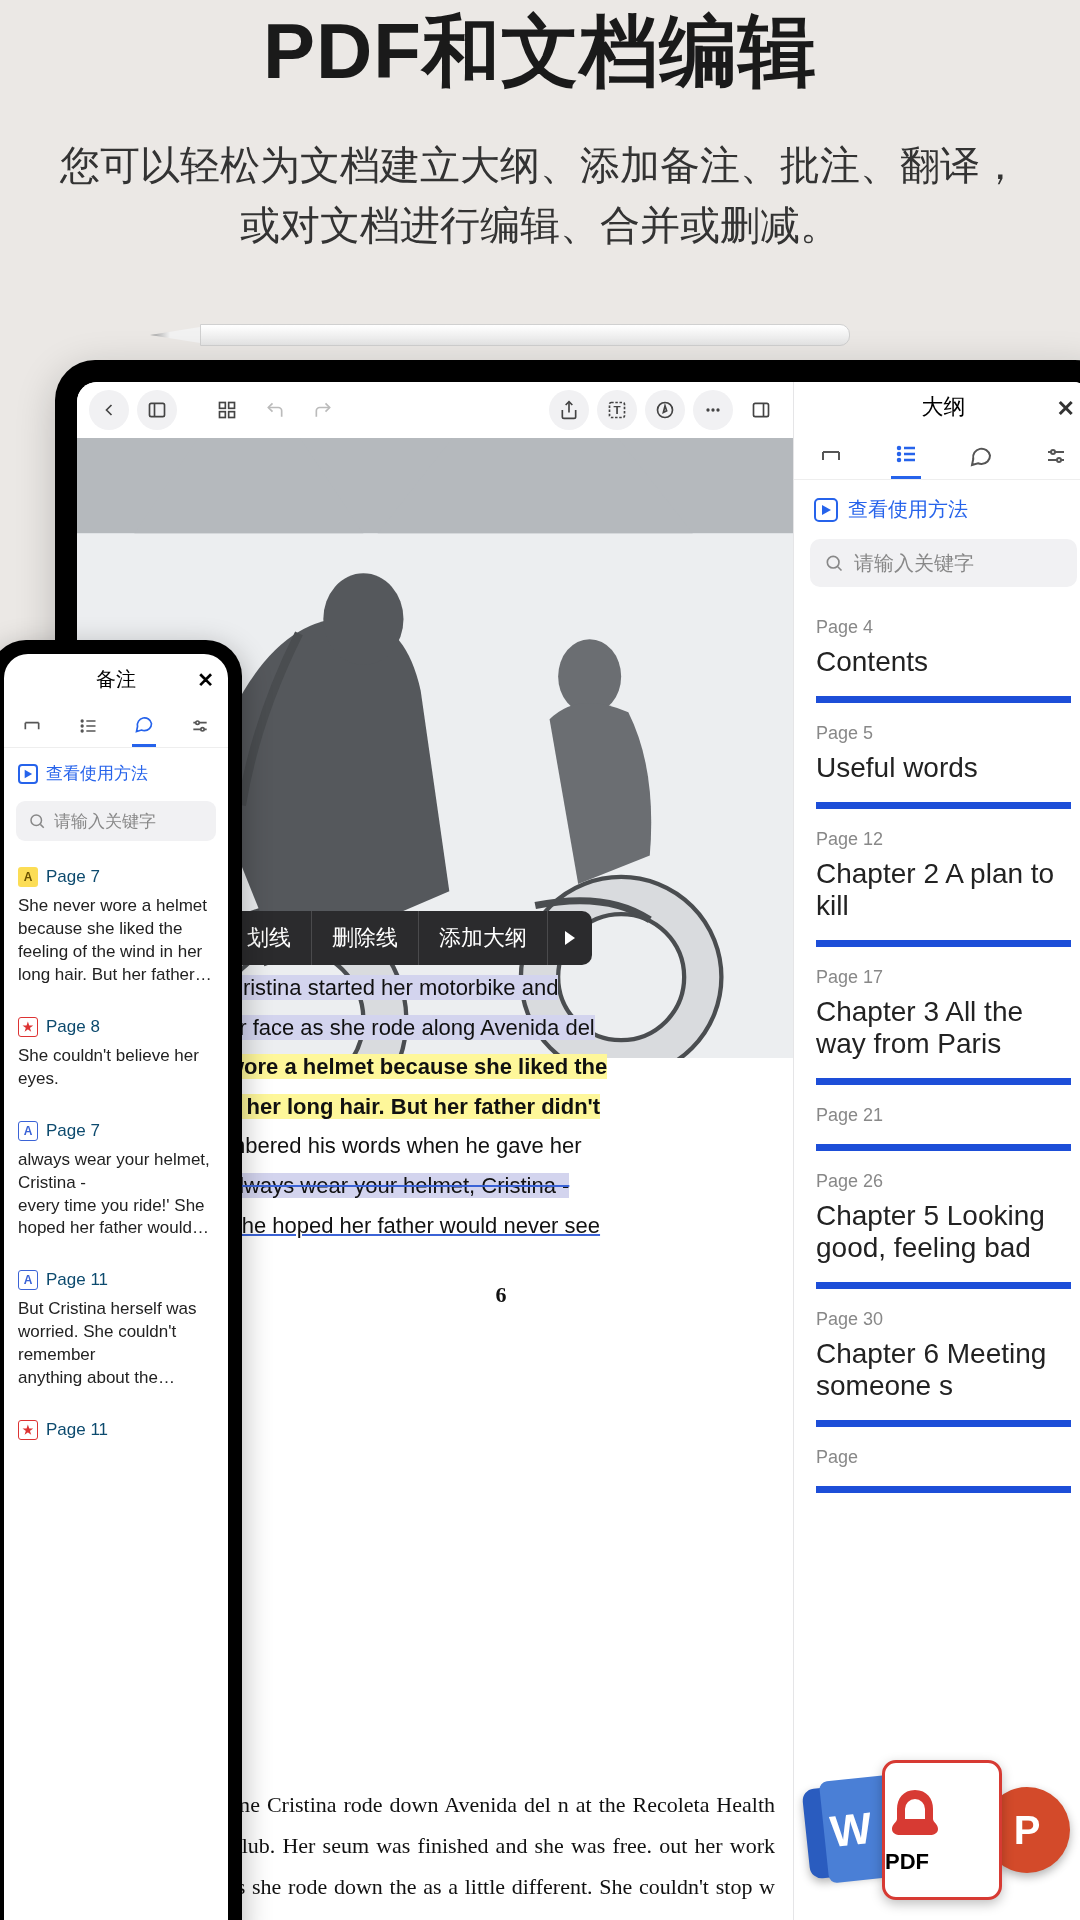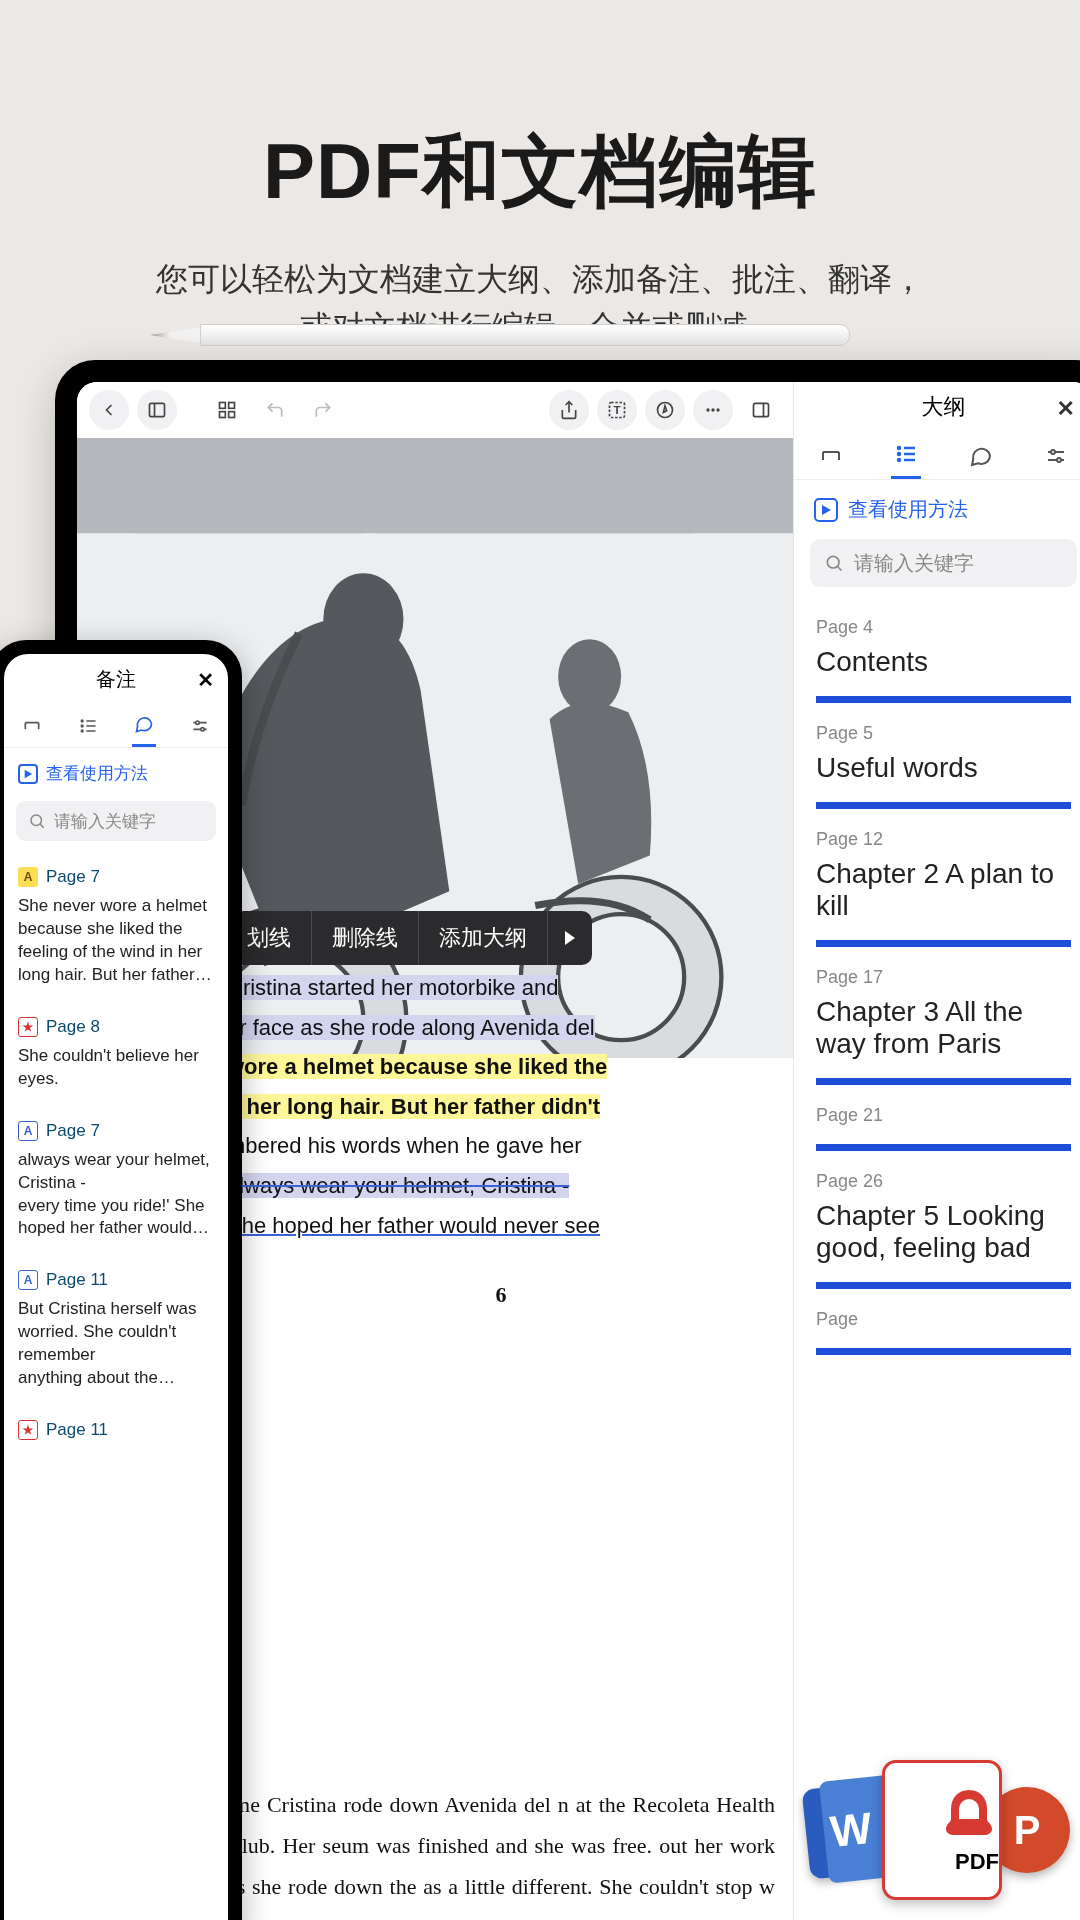--- a/index.html
+++ b/index.html
@@ -1,21 +1,21 @@
 <!DOCTYPE html>
 <html><head>
 <meta charset="utf-8">
 <style>
 * { margin:0; padding:0; box-sizing:border-box; font-family: -apple-system, "Helvetica Neue", Arial, sans-serif; }
 body { background:#ebe8e5; width:1080px; height:1920px; position:relative; overflow:hidden; }
 
 
-.hero { text-align:center; padding-top:120px; }
+.hero { text-align:center; }
 .hero h1 { font-size:78px; font-weight:600; color:#1a1a1a; letter-spacing:1px; }
-.hero p { font-size:32px; color:#333; margin-top:30px; line-height:1.5; }
+.hero p { font-size:40px; color:#333; margin-top:30px; line-height:1.5; }
 
 
 .pencil { position:absolute; left:150px; top:322px; width:700px; height:26px; }
 .pencil .tip { position:absolute; left:0; top:5px; width:50px; height:16px; background:linear-gradient(90deg,#999 0%, #f2f2f2 40%,#f2f2f2 100%); clip-path:polygon(0 50%,100% 0,100% 100%); }
 .pencil .body{ position:absolute; left:50px; top:2px; right:0; height:22px; background:linear-gradient(#fff,#e5e5e5); border-radius:0 10px 10px 0; border:1px solid #d0d0d0;}
 
 
 .tablet { position:absolute; left:55px; top:360px; right:-35px; bottom:-40px; background:#000; border-radius:40px; box-shadow:0 10px 40px rgba(0,0,0,0.2); }
 .tablet .screen { position:absolute; inset:22px; background:#fff; border-radius:20px; overflow:hidden; display:flex; }
 
@@ -79,21 +79,21 @@
 .badge.star{border:1.5px solid #d33; color:#d33;}
 .badge.u{border:1.5px solid #3b63d6; color:#3b63d6;}
 .p-item .pg{color:#0c4a6e;font-size:17px;}
 .p-item .tx{line-height:1.35; display:-webkit-box; -webkit-line-clamp:4; -webkit-box-orient:vertical; overflow:hidden;}
 .p-item.two .tx{-webkit-line-clamp:2;}
 
 
 .files{position:absolute; right:10px; bottom:20px; display:flex; align-items:center;}
 .f-word{width:90px;height:90px;background:#2a5cbf;border-radius:12px;position:relative;display:flex;align-items:center;justify-content:center;color:#fff;font-weight:800;font-size:44px;transform:rotate(-6deg);box-shadow:0 4px 10px rgba(0,0,0,.3);}
 .f-word::before{content:"";position:absolute;inset:-6px -24px -6px 18px;background:#4a7fd6;border-radius:8px;z-index:-1;}
-.f-pdf{width:120px;height:140px;background:#fff;border:3px solid #d73a33;border-radius:14px;margin-left:-14px;display:flex;flex-direction:column;align-items:flex-end;justify-content:center;box-shadow:0 4px 12px rgba(0,0,0,.25);position:relative;z-index:2;}
+.f-pdf{width:120px;height:140px;background:#fff;border:3px solid #d73a33;border-radius:14px;margin-left:-14px;display:flex;flex-direction:column;align-items:flex-start;justify-content:center;box-shadow:0 4px 12px rgba(0,0,0,.25);position:relative;z-index:2;}
 .f-pdf svg{width:60px;height:60px;}
 .f-pdf span{font-weight:700;font-size:22px;margin-top:4px;}
 .f-ppt{width:86px;height:86px;background:#d34a2a;border-radius:50%;margin-left:-18px;display:flex;align-items:center;justify-content:center;color:#fff;font-weight:800;font-size:40px;box-shadow:0 4px 10px rgba(0,0,0,.3);}
 </style>
 </head>
 <body>
 
 <div class="hero">
   <h1>PDF和文档编辑</h1>
   <p>
@@ -303,20 +303,24 @@
             <div class="ti">Chapter 3 All the way from Paris</div>
           </div>
           <div class="o-item">
             <div class="pg">Page 21</div>
           </div>
           <div class="o-item">
             <div class="pg">Page 26</div>
             <div class="ti">Chapter 5 Looking good, feeling bad</div>
           </div>
           <div class="o-item">
+            <div class="pg">Page 30</div>
+            <div class="ti">Chapter 6 Meeting someone s</div>
+          </div>
+          <div class="o-item">
             <div class="pg">Page</div>
           </div>
         </div>
     </div>
   </div>
 </div>
 
 <div class="phone">
   <div class="pscreen">
     <div class="p-head">

